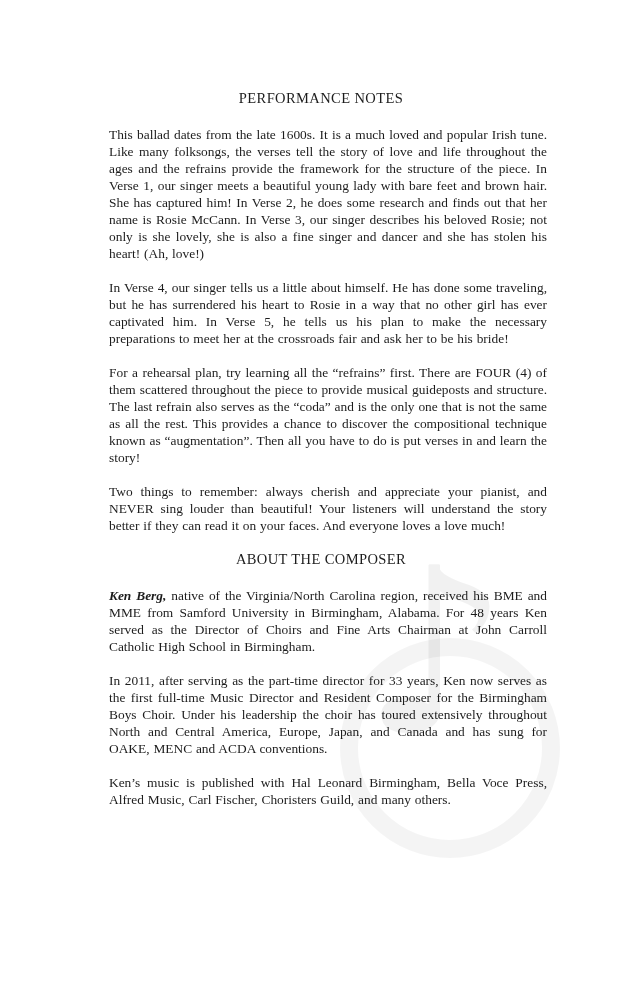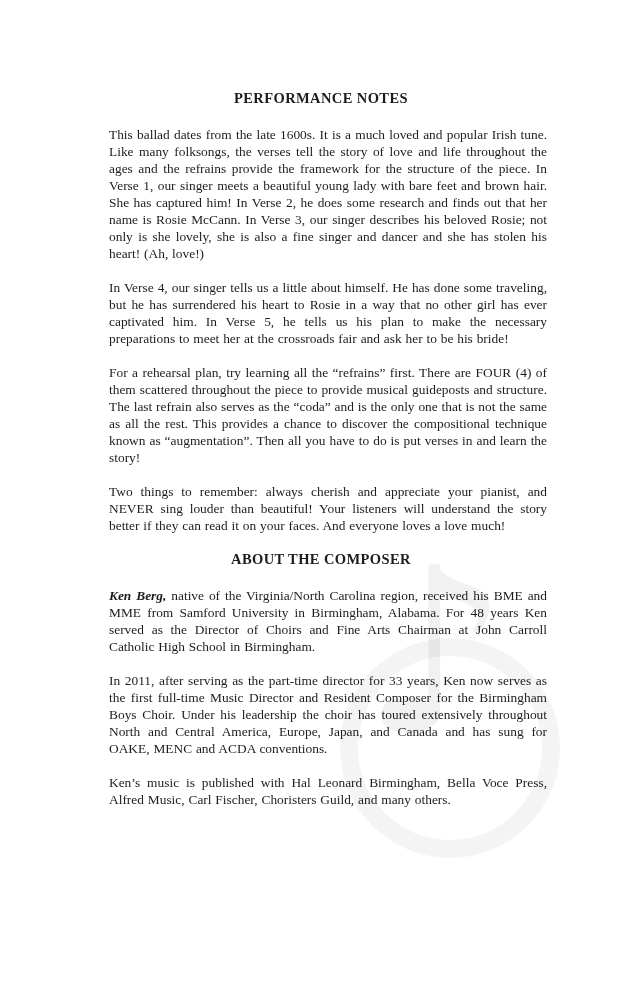--- a/index.html
+++ b/index.html
@@ -16,21 +16,21 @@
       color: #1c1c1c;
     }
     .page {
       position: absolute;
       left: 95px;
       top: 90px;
       width: 452px;
     }
     .section-heading {
       font-size: 14.5px;
-      font-weight: bold;
+      font-weight: normal;
       text-align: center;
       letter-spacing: 0.4px;
       margin: 0 0 19px 0;
     }
     .section-heading.second {
       margin-top: 6px;
     }
     .para {
       font-size: 13.4px;
       line-height: 17px;

